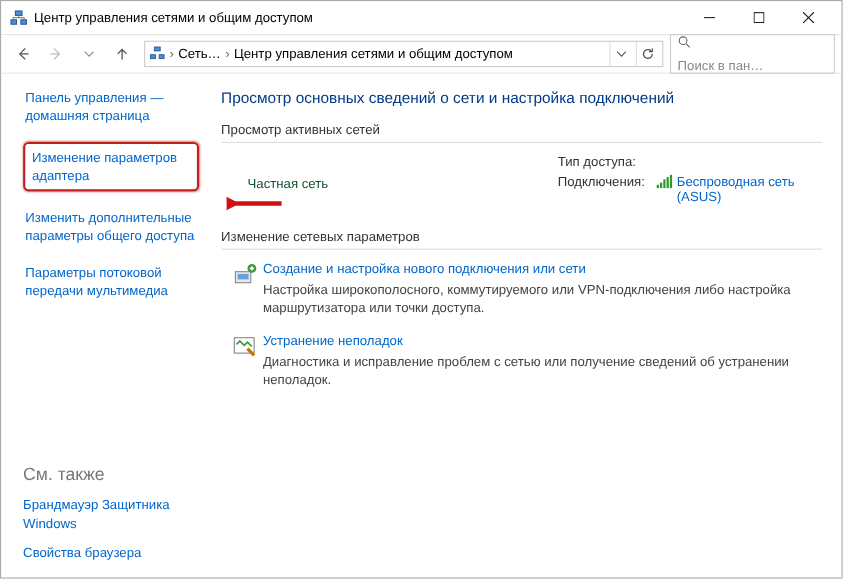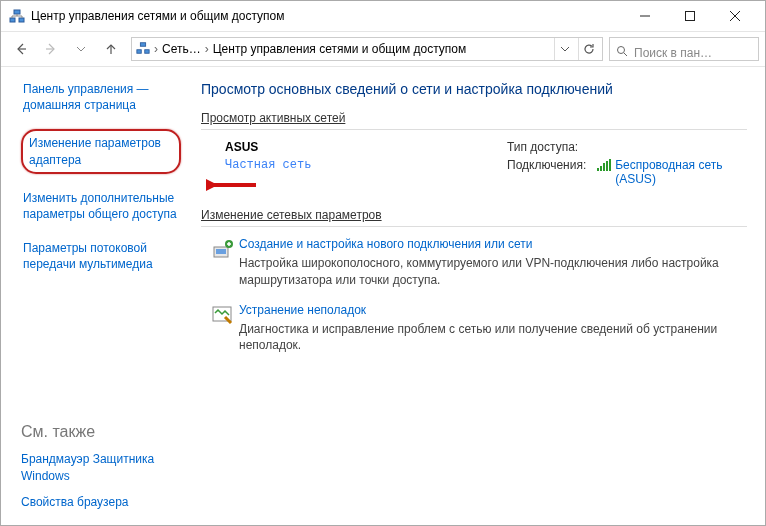--- a/index.html
+++ b/index.html
@@ -13,41 +13,41 @@
   .winbtn { width: 45px; height: 28px; display: flex; align-items: center; justify-content: center; color: #222; }
   .winbtn svg { stroke: #222; stroke-width: 1; fill: none; }
 
   .toolbar { height: 36px; border-top: 1px solid #e5e5e5; border-bottom: 1px solid #e5e5e5; display: flex; align-items: center; padding: 0 6px; gap: 2px; }
   .navbtn { width: 28px; height: 28px; display: flex; align-items: center; justify-content: center; color: #555; }
   .navbtn.dis { color: #bbb; }
   .addr { flex: 1; border: 1px solid #ccc; height: 24px; display: flex; align-items: center; padding: 0 4px; gap: 4px; margin: 0 4px; overflow: hidden; }
   .addr .sep { color: #666; }
   .addr .crumb { color: #000; white-space: nowrap; }
   .dropbtn, .refreshbtn { width: 20px; height: 22px; display: flex; align-items: center; justify-content: center; color: #555; border-left: 1px solid #ddd; }
-  .search { width: 150px; border: 1px solid #ccc; height: 24px; display: flex; align-items: flex-end; padding: 0 6px; gap: 6px; color: #888; }
+  .search { width: 150px; border: 1px solid #ccc; height: 36px; display: flex; align-items: flex-start; padding: 0 6px; gap: 6px; color: #888; flex-direction: column; }
   .search .sicon { color: #666; }
 
   .body { flex: 1; display: flex; overflow: hidden; }
   .sidebar { width: 190px; padding: 12px 10px 5px 20px; display: flex; flex-direction: column; }
   .sidelink { color: #0066cc; font-size: 12px; margin-bottom: 14px; line-height: 1.35; cursor: pointer; padding: 2px; }
-  .sidelink.hl { border: 2px solid #c02020; border-radius: 15px; padding: 4px 6px; box-shadow: 0 0 2px rgba(192,32,32,0.6); }
+  .sidelink.hl { border: 2px solid #c02020; border-radius: 5px; padding: 4px 6px; box-shadow: 0 0 2px rgba(192,32,32,0.6); }
   .see-also { margin-top: auto; }
   .see-also .hdr { color: #777; font-size: 16px; margin-bottom: 10px; }
   .see-also .lnk { color: #0066cc; font-size: 12px; margin-bottom: 10px; line-height: 1.35; cursor: pointer; }
 
   .arrow-annot { position: absolute; left: 205px; top: 172px; pointer-events: none; }
 
   .main { flex: 1; padding: 14px 18px 10px 10px; overflow: hidden; }
   .mainhead { color: #003a87; font-size: 14px; margin-bottom: 14px; }
-  .section-title { font-size: 12px; color: #333; border-bottom: 1px solid #ddd; padding-bottom: 4px; margin-bottom: 10px; text-decoration: underline; }
+  .section-title { font-size: 12px; color: #333; border-bottom: 1px solid #ddd; padding-bottom: 4px; margin-bottom: 10px; }
 
   .netrow { display: flex; margin-bottom: 18px; }
   .netleft { flex: 1; padding-left: 24px; }
   .netleft .netname { font-weight: 600; color: #000; }
-  .netleft .nettype { color: #3b82f6; margin-top: 4px; font-family: Liberation Mono, monospace; }
+  .netleft .nettype { color: #14532d; margin-top: 20px; }
   .netright { width: 240px; font-size: 12px; }
   .kv { display: flex; gap: 0; margin-bottom: 4px; align-items: flex-start; }
   .kv .k { width: 90px; color: #333; }
   .kv .v { color: #333; flex: 1; }
   .kv .v.link { color: #0066cc; display: flex; align-items: flex-start; gap: 6px; cursor: pointer; }
   .sigicon { display: inline-block; width: 14px; height: 12px; position: relative; margin-top: 1px; }
   .sigicon span { position: absolute; bottom: 0; width: 2px; background: #2a9a2a; }
   .sigicon span:nth-child(1){ left:0; height:3px; }
   .sigicon span:nth-child(2){ left:3px; height:5px; }
   .sigicon span:nth-child(3){ left:6px; height:8px; }
@@ -169,21 +169,20 @@
       </div>
     </div>
 
     <div class="main">
       <div class="mainhead">Просмотр основных сведений о сети и настройка подключений</div>
 
       <div class="section-title">Просмотр активных сетей</div>
 
       <div class="netrow">
         <div class="netleft">
-          <div class="netname">ASUS</div>
           <div class="nettype">Частная сеть</div>
         </div>
         <div class="netright">
           <div class="kv">
             <div class="k">Тип доступа:</div>
           </div>
           <div class="kv">
             <div class="k">Подключения:</div>
             <div class="v link">
               <span class="sigicon">

